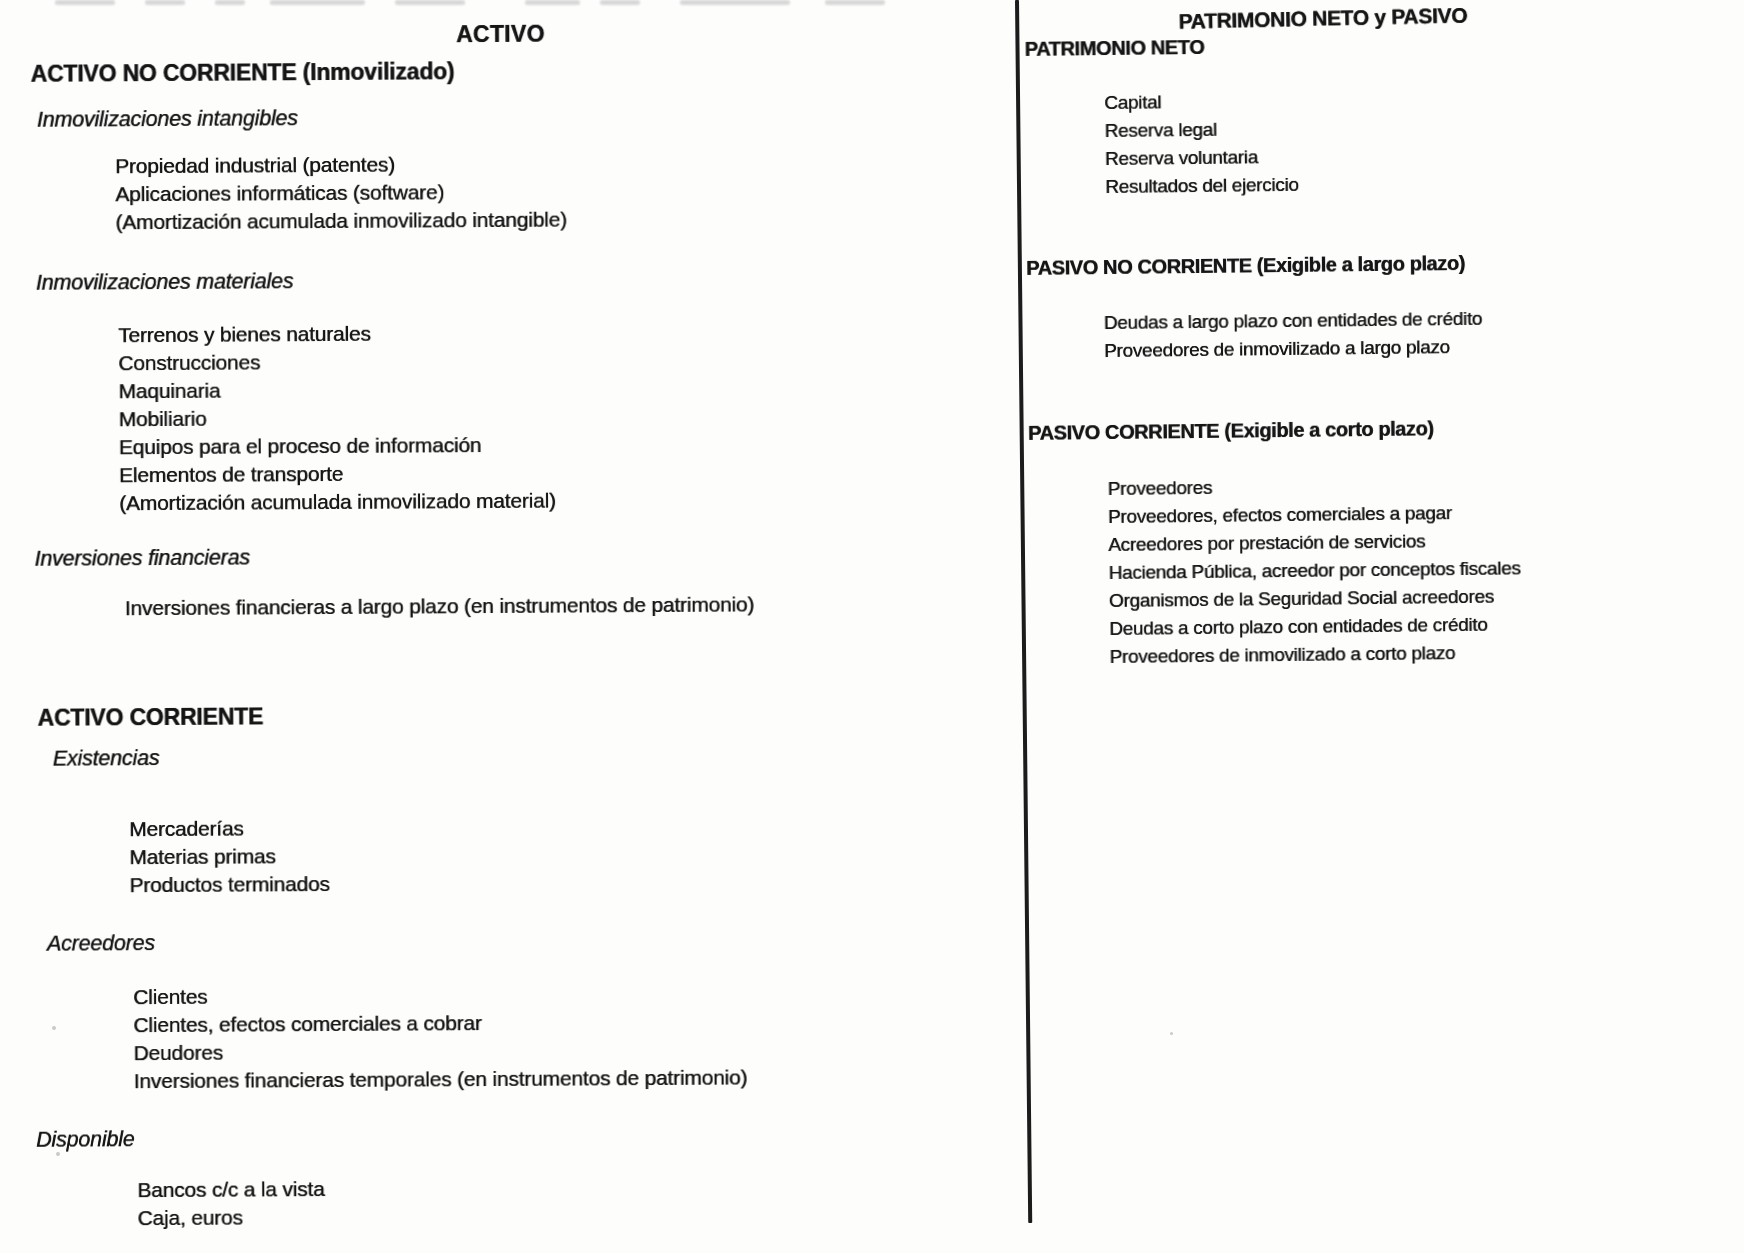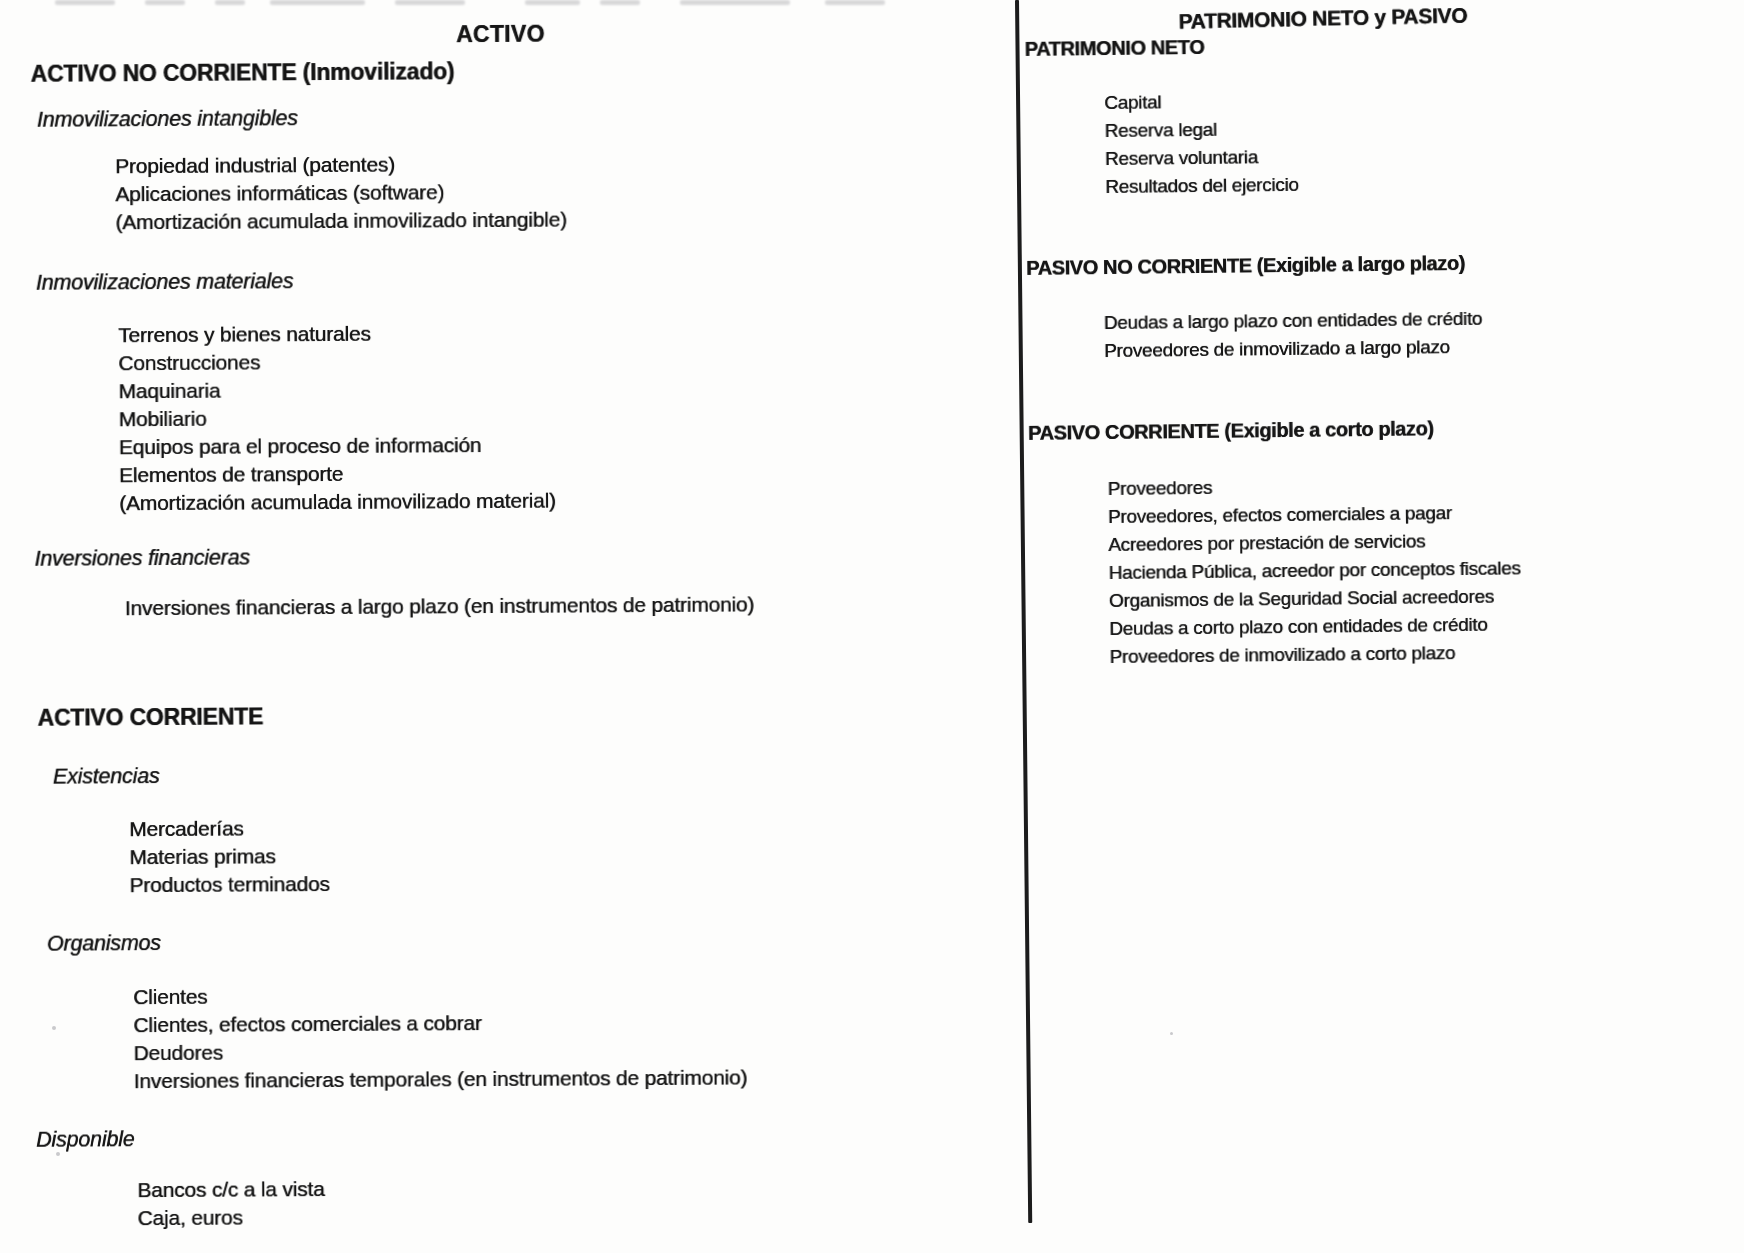--- a/index.html
+++ b/index.html
@@ -100,29 +100,29 @@
     </div>
 
     <div class="abs l-label" style="top:547px;left:31px">Inversiones financieras</div>
 
     <div class="abs group l-group l-item" style="top:595px;left:121px">
       <div>Inversiones financieras a largo plazo (en instrumentos de patrimonio)</div>
     </div>
 
     <div class="abs l-head" style="top:705px;left:33px">ACTIVO CORRIENTE</div>
 
-    <div class="abs l-label" style="top:765px;left:48px">Existencias</div>
+    <div class="abs l-label" style="top:747px;left:48px">Existencias</div>
 
     <div class="abs group l-group l-item" style="top:816px;left:124px">
       <div>Mercaderías</div>
       <div>Materias primas</div>
       <div>Productos terminados</div>
     </div>
 
-    <div class="abs l-label" style="top:932px;left:41px">Organismos</div>
+    <div class="abs l-label" style="top:932px;left:41px">Acreedores</div>
 
     <div class="abs group l-group l-item" style="top:984px;left:127px">
       <div>Clientes</div>
       <div>Clientes, efectos comerciales a cobrar</div>
       <div>Deudores</div>
       <div>Inversiones financieras temporales (en instrumentos de patrimonio)</div>
     </div>
 
     <div class="abs l-label" style="top:1128px;left:29px">Disponible</div>
 

